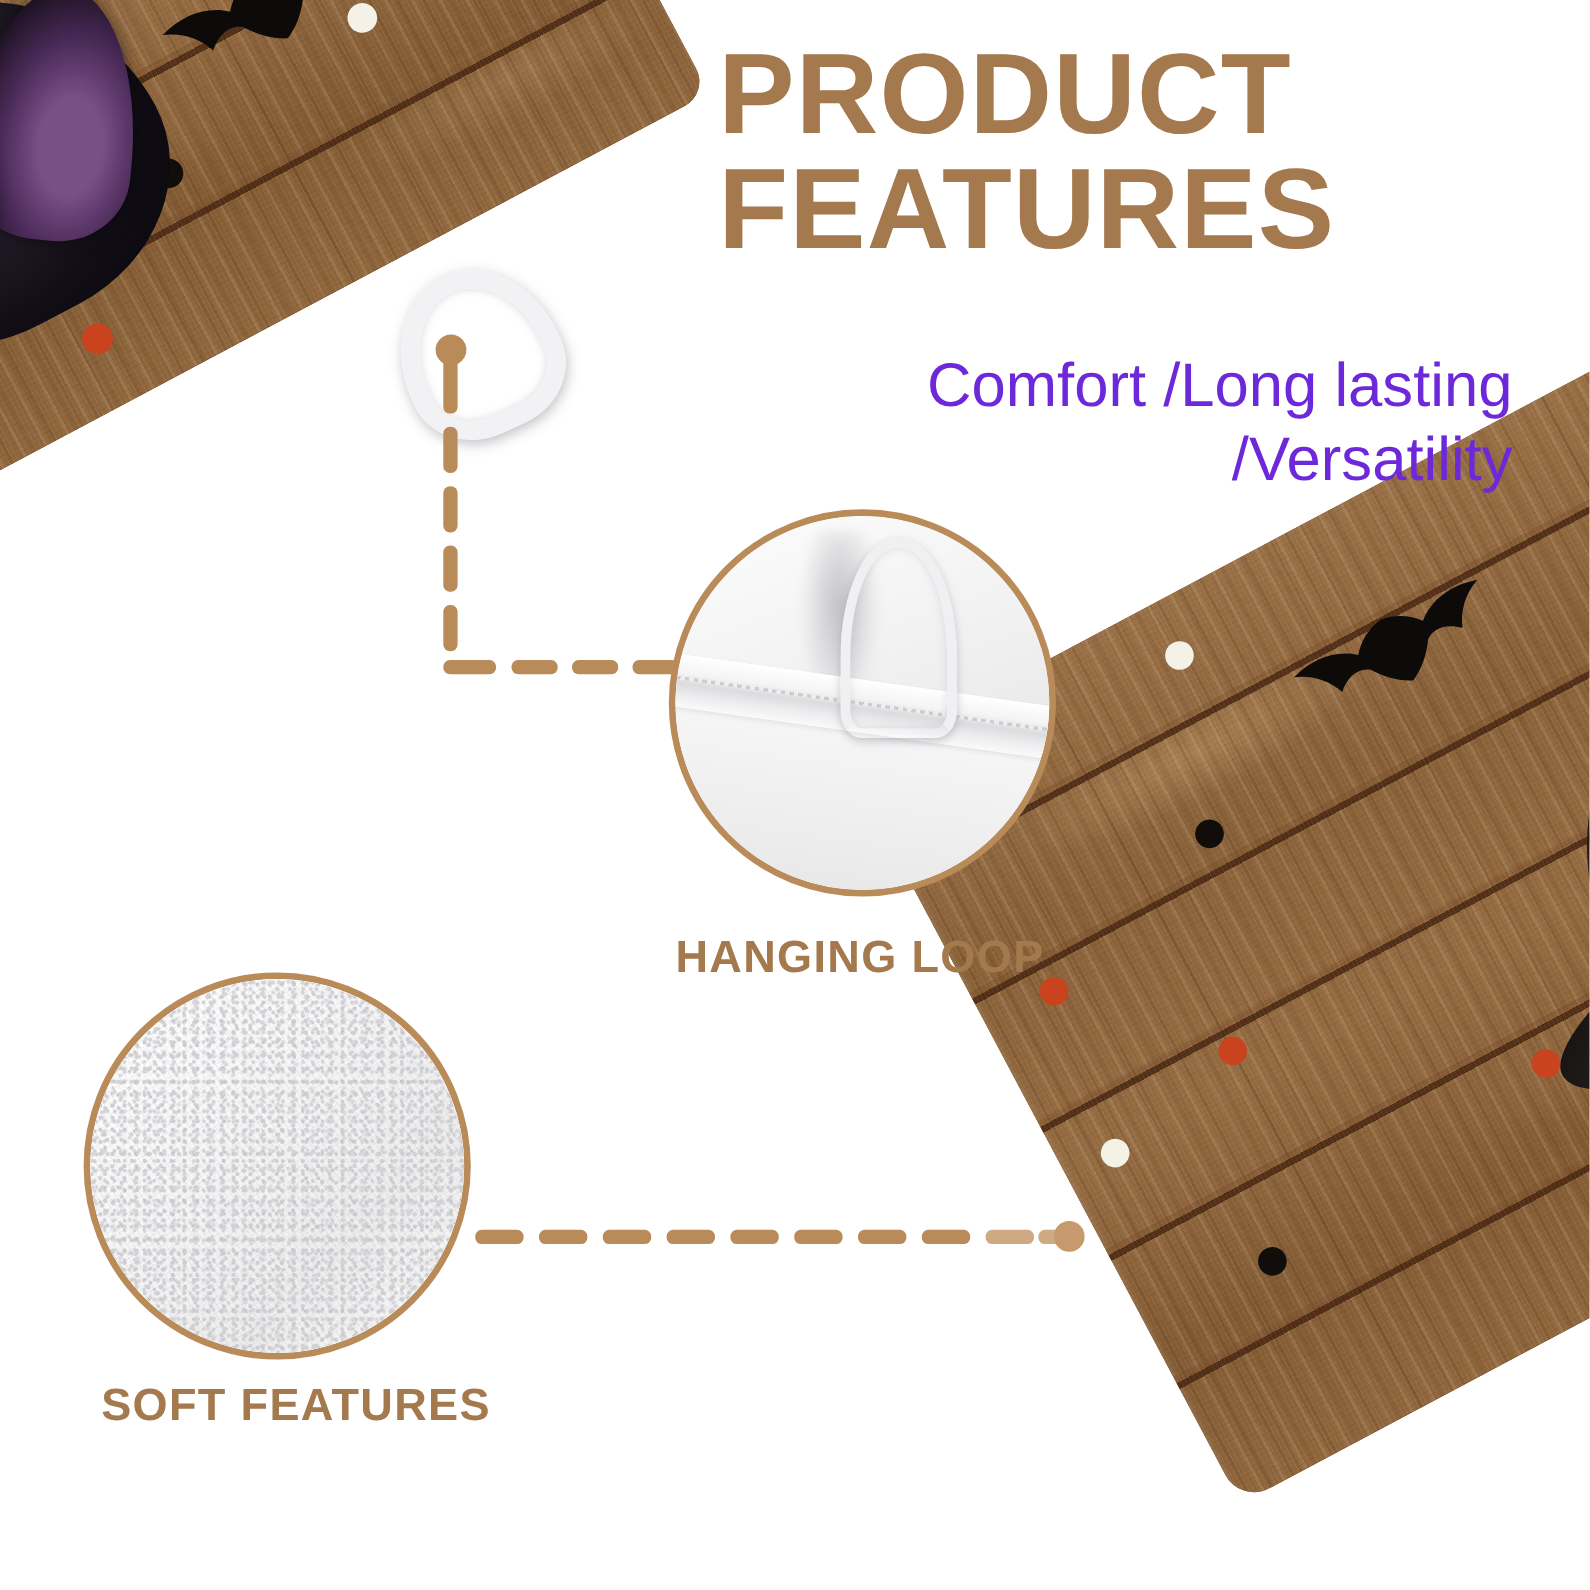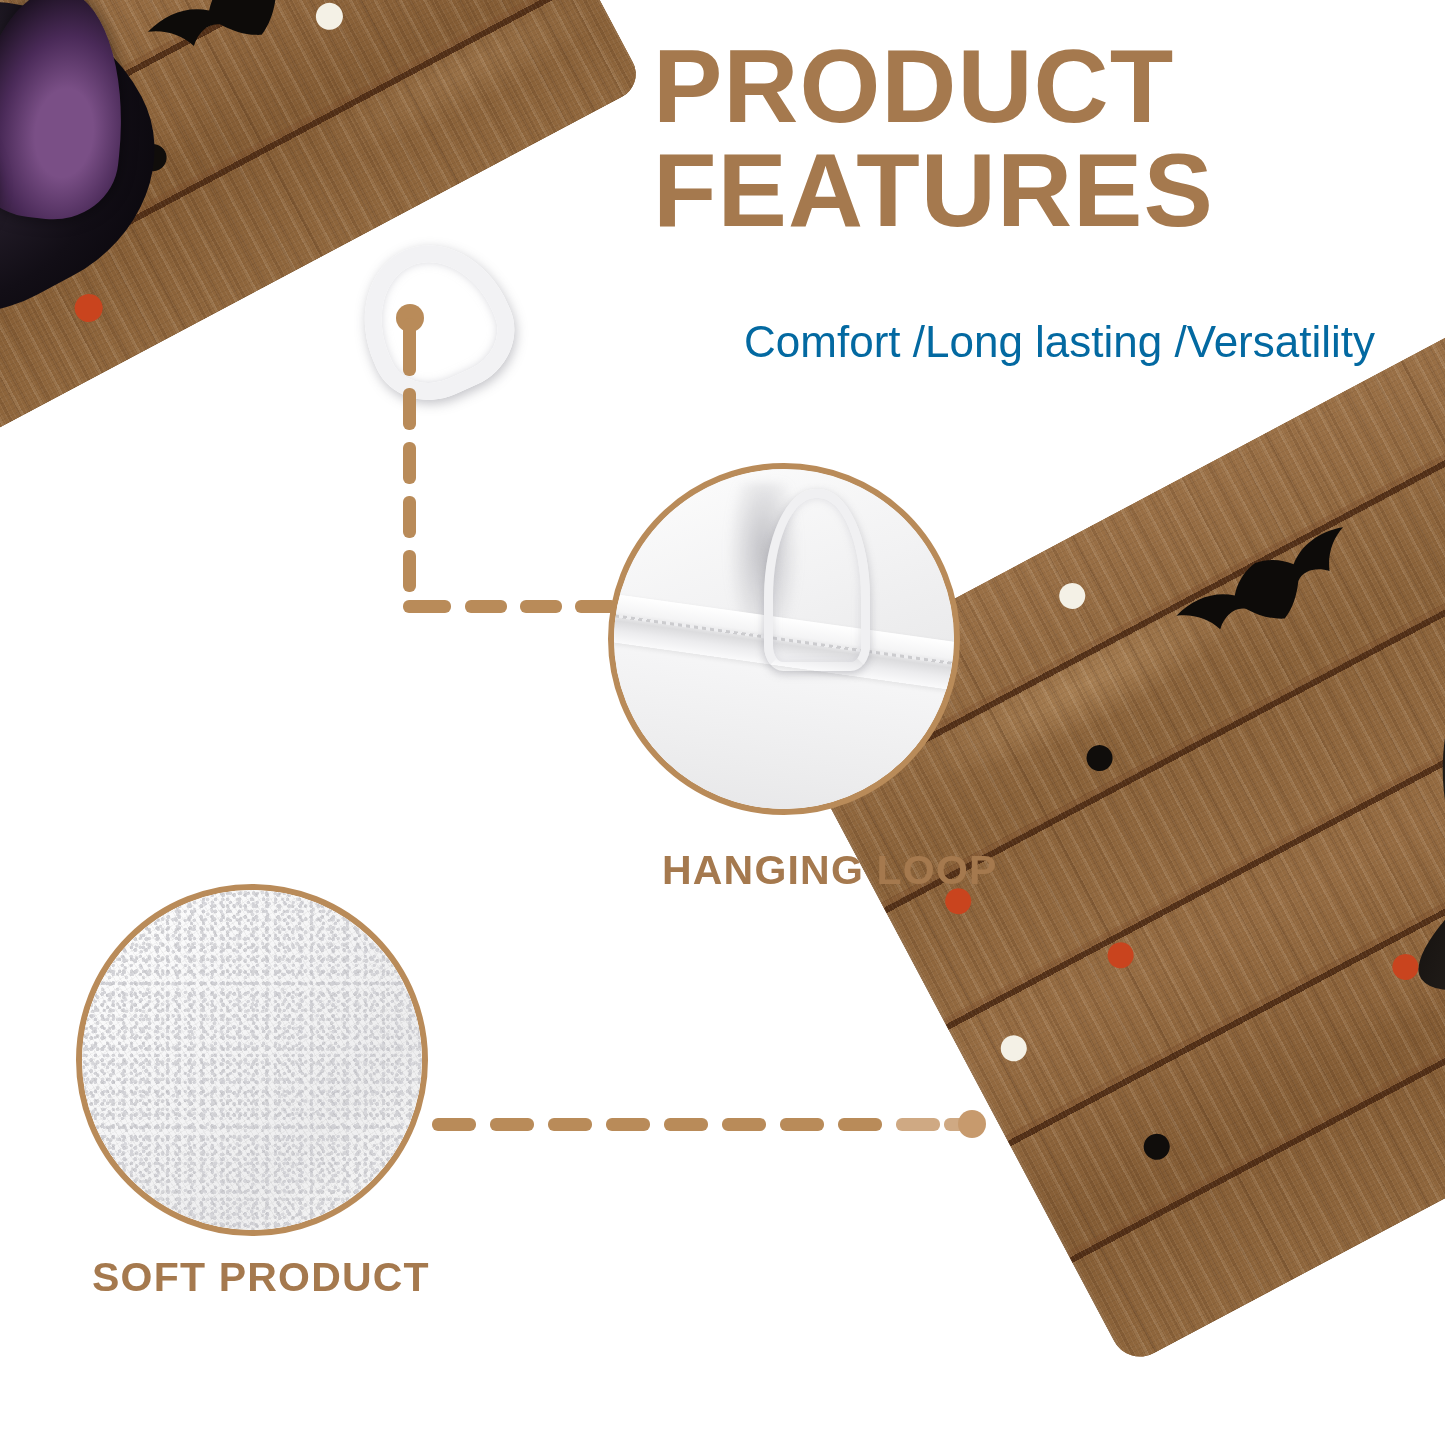--- a/index.html
+++ b/index.html
@@ -14,22 +14,22 @@
     text-align:left;
     font-weight:bold;
     font-size:104px;line-height:1.0;
     letter-spacing:1px;
     color:#a5794e;
     white-space:pre-line;
   }
   .subheading{
     position:absolute;right:70px;top:316px;width:740px;
     text-align:right;
-    font-size:44px;line-height:1.2;
-    color:#0369a1;
+    font-size:56px;line-height:1.2;
+    color:#6d28d9;
     letter-spacing:0px;
   }
 
   
   .fcircle{
     position:absolute;border-radius:50%;
     border:6px solid #b98b59;
     background:#f3f3f3;
     overflow:hidden;
     box-sizing:border-box;
@@ -256,34 +256,34 @@
     <div class="inner">
       <div class="loopphoto">
         <div class="shadow"></div>
         <div class="lowercloth"></div>
         <div class="hem"></div>
         <div class="hemline"></div>
         <div class="tab"></div>
       </div>
     </div>
   </div>
-  <div class="caption" style="left:614px;top:847px;margin-left:48px;">HANGING LOOP</div>
+  <div class="caption" style="left:614px;top:847px;">HANGING LOOP</div>
 
   <div class="dashseg" style="left:432px;top:1118px;width:44px;height:13px;"></div>
   <div class="dashseg" style="left:490px;top:1118px;width:44px;height:13px;"></div>
   <div class="dashseg" style="left:548px;top:1118px;width:44px;height:13px;"></div>
   <div class="dashseg" style="left:606px;top:1118px;width:44px;height:13px;"></div>
   <div class="dashseg" style="left:664px;top:1118px;width:44px;height:13px;"></div>
   <div class="dashseg" style="left:722px;top:1118px;width:44px;height:13px;"></div>
   <div class="dashseg" style="left:780px;top:1118px;width:44px;height:13px;"></div>
   <div class="dashseg" style="left:838px;top:1118px;width:44px;height:13px;"></div>
   <div class="dashseg dotlight" style="left:896px;top:1118px;width:44px;height:13px;opacity:.85;"></div>
   <div class="dashseg dotlight" style="left:944px;top:1118px;width:30px;height:13px;opacity:.85;"></div>
   <div class="dot dotlight" style="left:958px;top:1110px;"></div>
 
   <div class="fcircle" style="left:76px;top:884px;width:352px;height:352px;">
     <div class="inner">
       <div class="terry"></div>
     </div>
   </div>
-  <div class="caption" style="left:92px;top:1254px;">SOFT PRODUCT</div>
+  <div class="caption" style="left:92px;top:1254px;">SOFT FEATURES</div>
 
 </div>
 
 </body></html>

